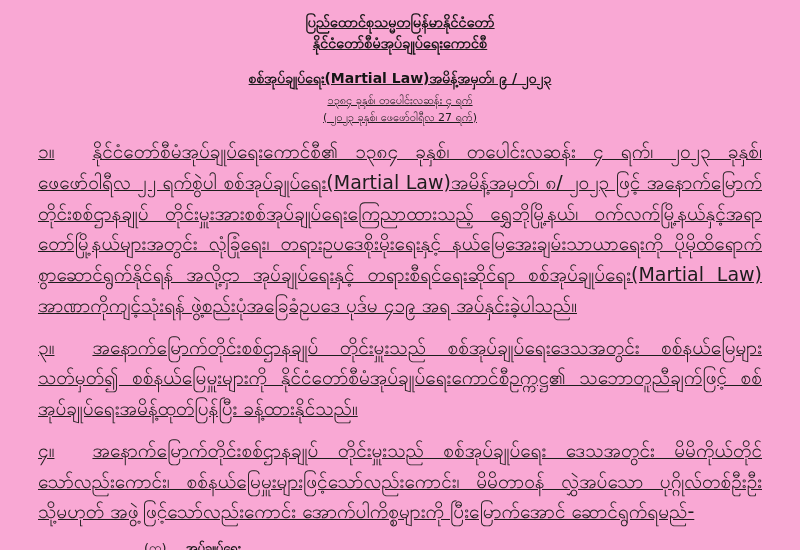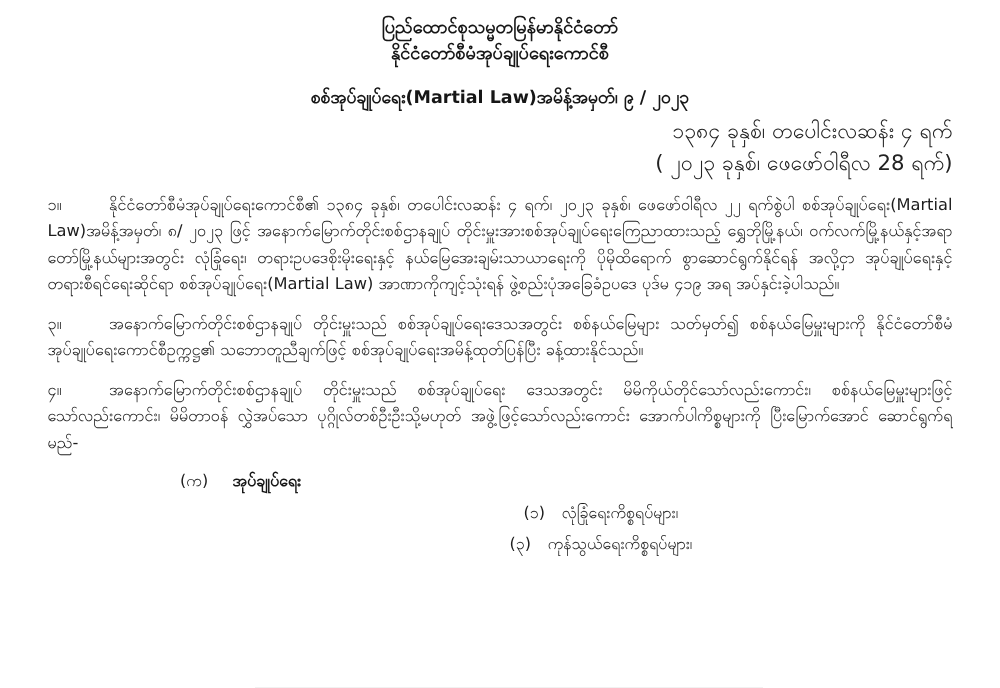--- a/index.html
+++ b/index.html
@@ -6,53 +6,53 @@
     margin: 0;
     padding: 0;
     background: #e8e8e8;
     font-family: "DejaVu Sans", sans-serif;
   }
   .page {
     position: relative;
     width: 800px;
     height: 550px;
     margin: 0 auto;
-    background: #ffffff;
+    background: #f9a8d4;
     color: #1d1d1d;
     overflow: hidden;
     box-sizing: border-box;
     padding: 12px 38px 0 38px;
+    text-decoration: underline;
   }
   .header-block {
     text-align: center;
   }
   .h-line {
     font-weight: bold;
     font-size: 14.5px;
     line-height: 1.45;
     color: #161616;
   }
   .order-line {
     font-weight: bold;
     font-size: 14px;
     line-height: 1.5;
     margin-top: 14px;
     color: #161616;
   }
   .date-line {
-    font-size: 17px;
+    font-size: 11px;
     line-height: 1.5;
     color: #222;
-    text-align: right;
   }
   .date-block { margin-top: 4px; }
   .body-block { margin-top: 10px; }
   .para {
     text-align: justify;
-    font-size: 13px;
+    font-size: 19px;
     line-height: 1.62;
     color: #1d1d1d;
     margin-bottom: 11px;
   }
   .para .num { white-space: nowrap; }
   .para .tab {
     display: inline-block;
     width: 38px;
     height: 1px;
   }
@@ -82,21 +82,21 @@
 <body>
 
 <div class="page">
 
   <div class="header-block">
     <div class="h-line">ပြည်ထောင်စုသမ္မတမြန်မာနိုင်ငံတော်</div>
     <div class="h-line">နိုင်ငံတော်စီမံအုပ်ချုပ်ရေးကောင်စီ</div>
     <div class="order-line">စစ်အုပ်ချုပ်ရေး(Martial Law)အမိန့်အမှတ်၊  ၉  / ၂၀၂၃</div>
     <div class="date-block">
       <div class="date-line">၁၃၈၄ ခုနှစ်၊ တပေါင်းလဆန်း  ၄  ရက်</div>
-      <div class="date-line">( ၂၀၂၃ ခုနှစ်၊ ဖေဖော်ဝါရီလ  28  ရက်)</div>
+      <div class="date-line">( ၂၀၂၃ ခုနှစ်၊ ဖေဖော်ဝါရီလ  27  ရက်)</div>
     </div>
   </div>
 
   <div class="body-block">
 
     <div class="para">
       <span class="num">၁။</span><span class="tab"></span><span>နိုင်ငံတော်စီမံအုပ်ချုပ်ရေးကောင်စီ၏ ၁၃၈၄ ခုနှစ်၊ တပေါင်းလဆန်း ၄ ရက်၊ ၂၀၂၃ ခုနှစ်၊ ဖေဖော်ဝါရီလ ၂၂ ရက်စွဲပါ စစ်အုပ်ချုပ်ရေး(Martial Law)အမိန့်အမှတ်၊ ၈/ ၂၀၂၃ ဖြင့် အနောက်မြောက်တိုင်းစစ်ဌာနချုပ် တိုင်းမှူးအားစစ်အုပ်ချုပ်ရေးကြေညာထားသည့် ရွှေဘိုမြို့နယ်၊ ဝက်လက်မြို့နယ်နှင့်အရာတော်မြို့နယ်များအတွင်း လုံခြုံရေး၊ တရားဥပဒေစိုးမိုးရေးနှင့် နယ်မြေအေးချမ်းသာယာရေးကို ပိုမိုထိရောက် စွာဆောင်ရွက်နိုင်ရန် အလို့ငှာ အုပ်ချုပ်ရေးနှင့် တရားစီရင်ရေးဆိုင်ရာ စစ်အုပ်ချုပ်ရေး(Martial Law) အာဏာကိုကျင့်သုံးရန် ဖွဲ့စည်းပုံအခြေခံဥပဒေ ပုဒ်မ ၄၁၉ အရ အပ်နှင်းခဲ့ပါသည်။</span>
     </div>
 
 

